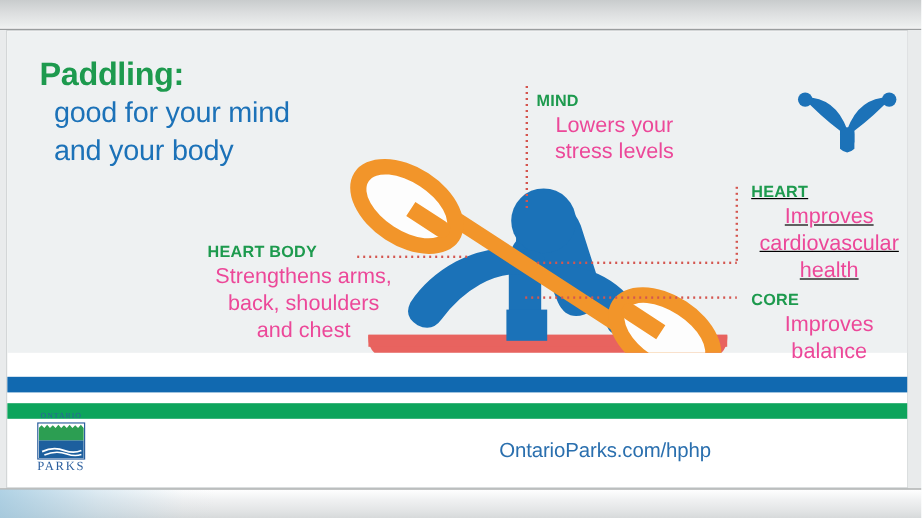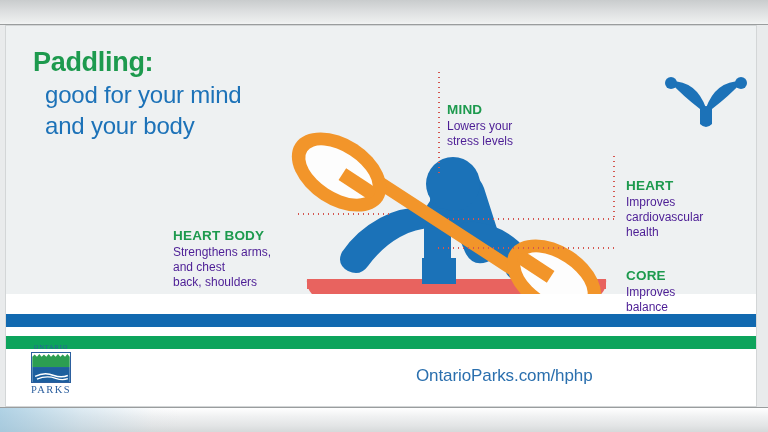--- a/index.html
+++ b/index.html
@@ -90,37 +90,38 @@
   }
   .title-line2 {
     font-size: 24px;
     color: #1c72b8;
     line-height: 1.30;
     letter-spacing: -0.2px;
     margin-left: 12px;
   }
 
   
-  .callout { position: absolute; margin-top: 26px; }
+  .callout { position: absolute; }
   .callout .cap {
     font-size: 13.5px;
     font-weight: bold;
     color: #1d9a4e;
     letter-spacing: 0.2px;
     line-height: 1.25;
   }
   .callout .body {
-    font-size: 12px;
-    color: #4c1d95;
+    font-size: 18px;
+    color: #ec4899;
     line-height: 1.24;
+    text-align: center;
   }
 
   .callout-mind       { left: 441px; top: 50px;  width: 130px; }
   .callout-upperbody  { left: 167px; top: 176px; width: 160px; }
-  .callout-heart      { left: 620px; top: 126px; width: 130px; }
+  .callout-heart      { left: 620px; top: 126px; width: 130px; text-decoration: underline; }
   .callout-core       { left: 620px; top: 216px; width: 130px; }
 
   
   .dots-h, .dots-v { position: absolute; }
   .dots-h {
     height: 2px;
     background-image: radial-gradient(circle, #d4564f 0.9px, rgba(212,86,79,0) 1.1px);
     background-size: 5px 2px;
     background-repeat: repeat-x;
     background-position: 0 0;
@@ -268,22 +269,22 @@
 
     <div class="callout callout-mind">
       <div class="cap">MIND</div>
       <div class="body">Lowers your</div>
       <div class="body">stress levels</div>
     </div>
 
     <div class="callout callout-upperbody">
       <div class="cap">HEART BODY</div>
       <div class="body">Strengthens arms,</div>
+      <div class="body">back, shoulders</div>
       <div class="body">and chest</div>
-      <div class="body">back, shoulders</div>
     </div>
 
     <div class="callout callout-heart">
       <div class="cap">HEART</div>
       <div class="body">Improves</div>
       <div class="body">cardiovascular</div>
       <div class="body">health</div>
     </div>
 
     <div class="callout callout-core">

